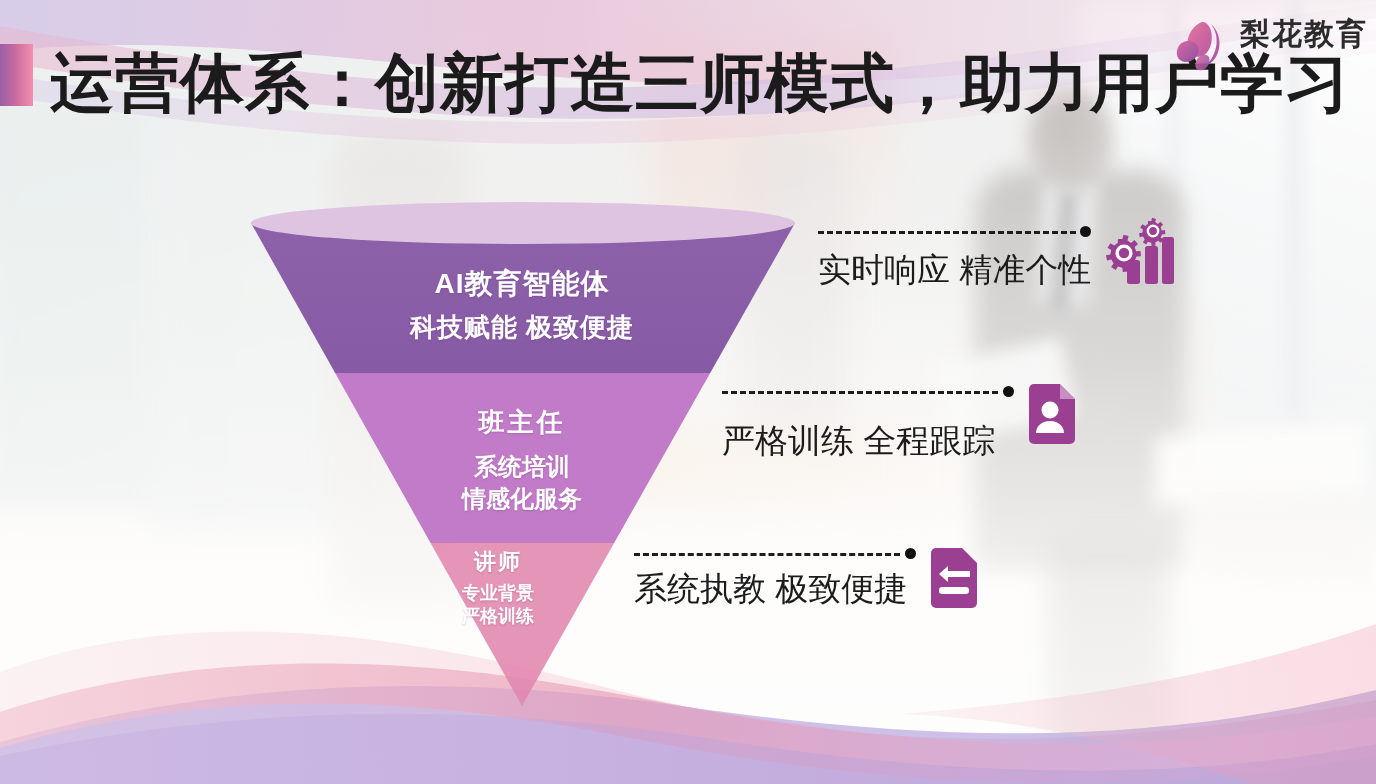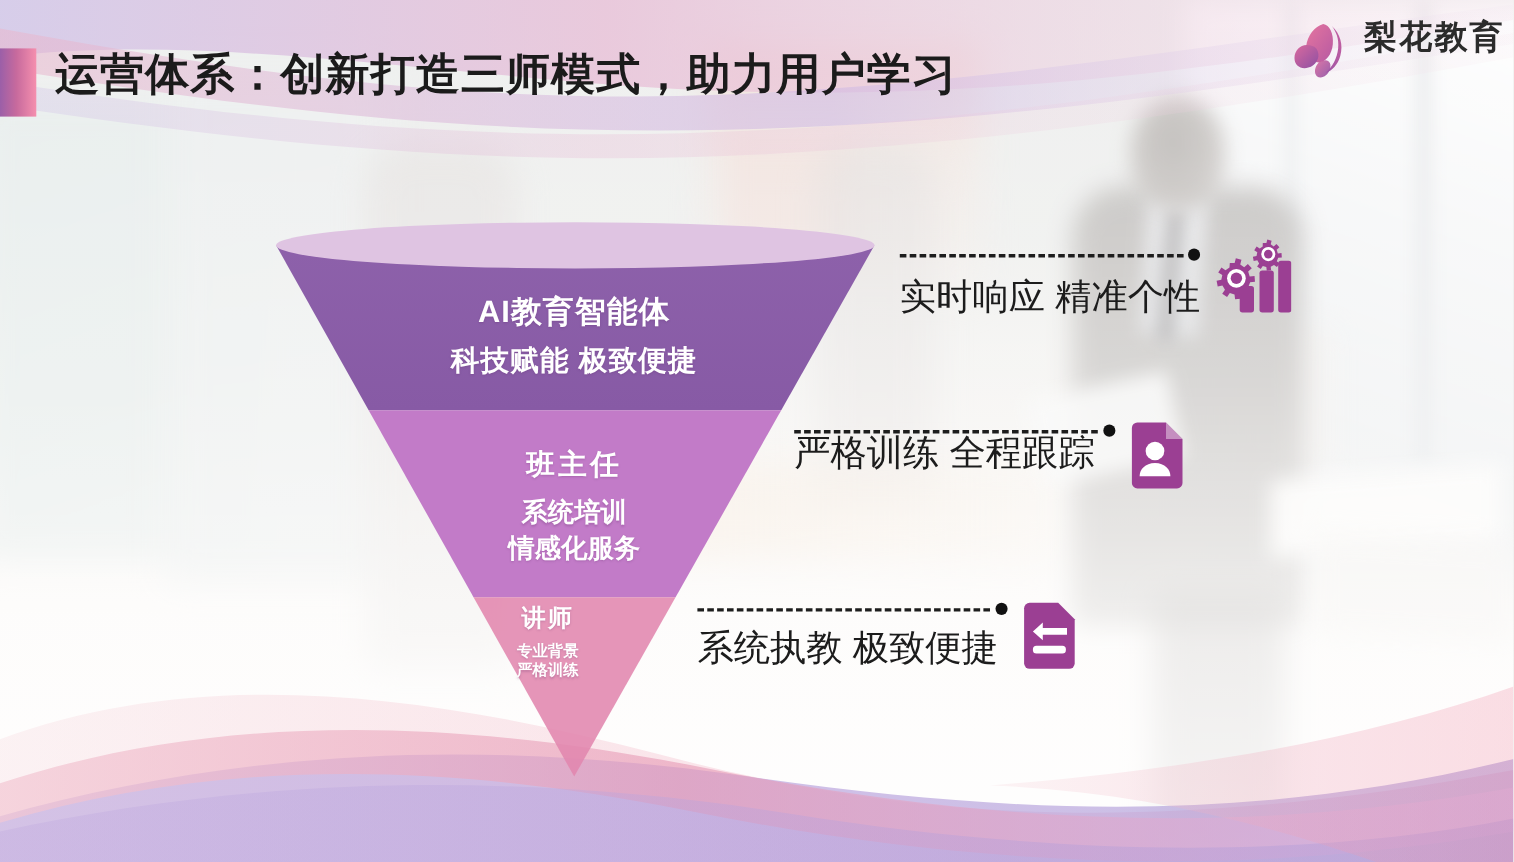--- a/index.html
+++ b/index.html
@@ -122,21 +122,21 @@
   
   .ribbons{position:absolute;inset:0;pointer-events:none;}
 
   
   #title-bar{
     position:absolute;left:0;top:44px;width:33px;height:62px;
     background:linear-gradient(90deg,#9b5fa8 0%,#c76a9d 45%,#f58fae 100%);
   }
   #title-text{
     position:absolute;left:50px;top:40px;
-    font-size:40px;font-weight:700;color:#1b1b1b;
+    font-size:64px;font-weight:700;color:#1b1b1b;
     letter-spacing:1px;white-space:nowrap;
     font-family:Liberation Sans, sans-serif;
   }
 
   
   #logo{position:absolute;right:8px;top:14px;display:flex;align-items:flex-start;gap:8px;}
   #logo-mark{width:62px;height:62px;display:block;}
   #logo-text{
     font-size:30px;font-weight:700;color:#2b2b2b;letter-spacing:2px;
     font-family:"Liberation Serif","DejaVu Serif",serif;
@@ -151,21 +151,21 @@
     text-shadow:0 1px 2px rgba(90,40,100,.25);
   }
   #lbl1{left:338px;top:266px;width:368px;}
   #lbl1 .hd{font-size:28px;letter-spacing:1px;}
   #lbl1 .sb{font-size:26px;margin-top:10px;letter-spacing:1px;}
   #lbl2{left:400px;top:406px;width:244px;}
   #lbl2 .hd{font-size:26px;letter-spacing:3px;}
   #lbl2 .sb{font-size:24px;margin-top:12px;line-height:1.35;}
   #lbl3{left:416px;top:548px;width:164px;}
   #lbl3 .hd{font-size:22px;letter-spacing:2px;}
-  #lbl3 .sb{font-size:14px;margin-top:6px;line-height:1.3;}
+  #lbl3 .sb{font-size:18px;margin-top:6px;line-height:1.3;}
 
   
   .callout{position:absolute;}
   .callout .dash{
     position:absolute;height:0;border-top:3px dashed #1d1d1d;
   }
   .callout .dot{
     position:absolute;width:11px;height:11px;border-radius:50%;
     background:#111;
   }
@@ -178,21 +178,21 @@
 
   #co1{left:818px;top:218px;}
   #co1 .dash{left:0;top:13px;width:258px;}
   #co1 .dot{left:262px;top:8px;}
   #co1 .ctext{left:0;top:30px;}
   #co1 .cicon{left:278px;top:-3px;}
 
   #co2{left:722px;top:378px;}
   #co2 .dash{left:0;top:13px;width:276px;}
   #co2 .dot{left:281px;top:8px;}
-  #co2 .ctext{left:0;top:12px;text-align:center;}
+  #co2 .ctext{left:0;top:41px;text-align:center;}
   #co2 .cicon{left:303px;top:5px;}
 
   #co3{left:634px;top:540px;}
   #co3 .dash{left:0;top:13px;width:266px;}
   #co3 .dot{left:271px;top:8px;}
   #co3 .ctext{left:0;top:27px;}
   #co3 .cicon{left:293px;top:7px;}
 </style>
 </head>
 <body>

